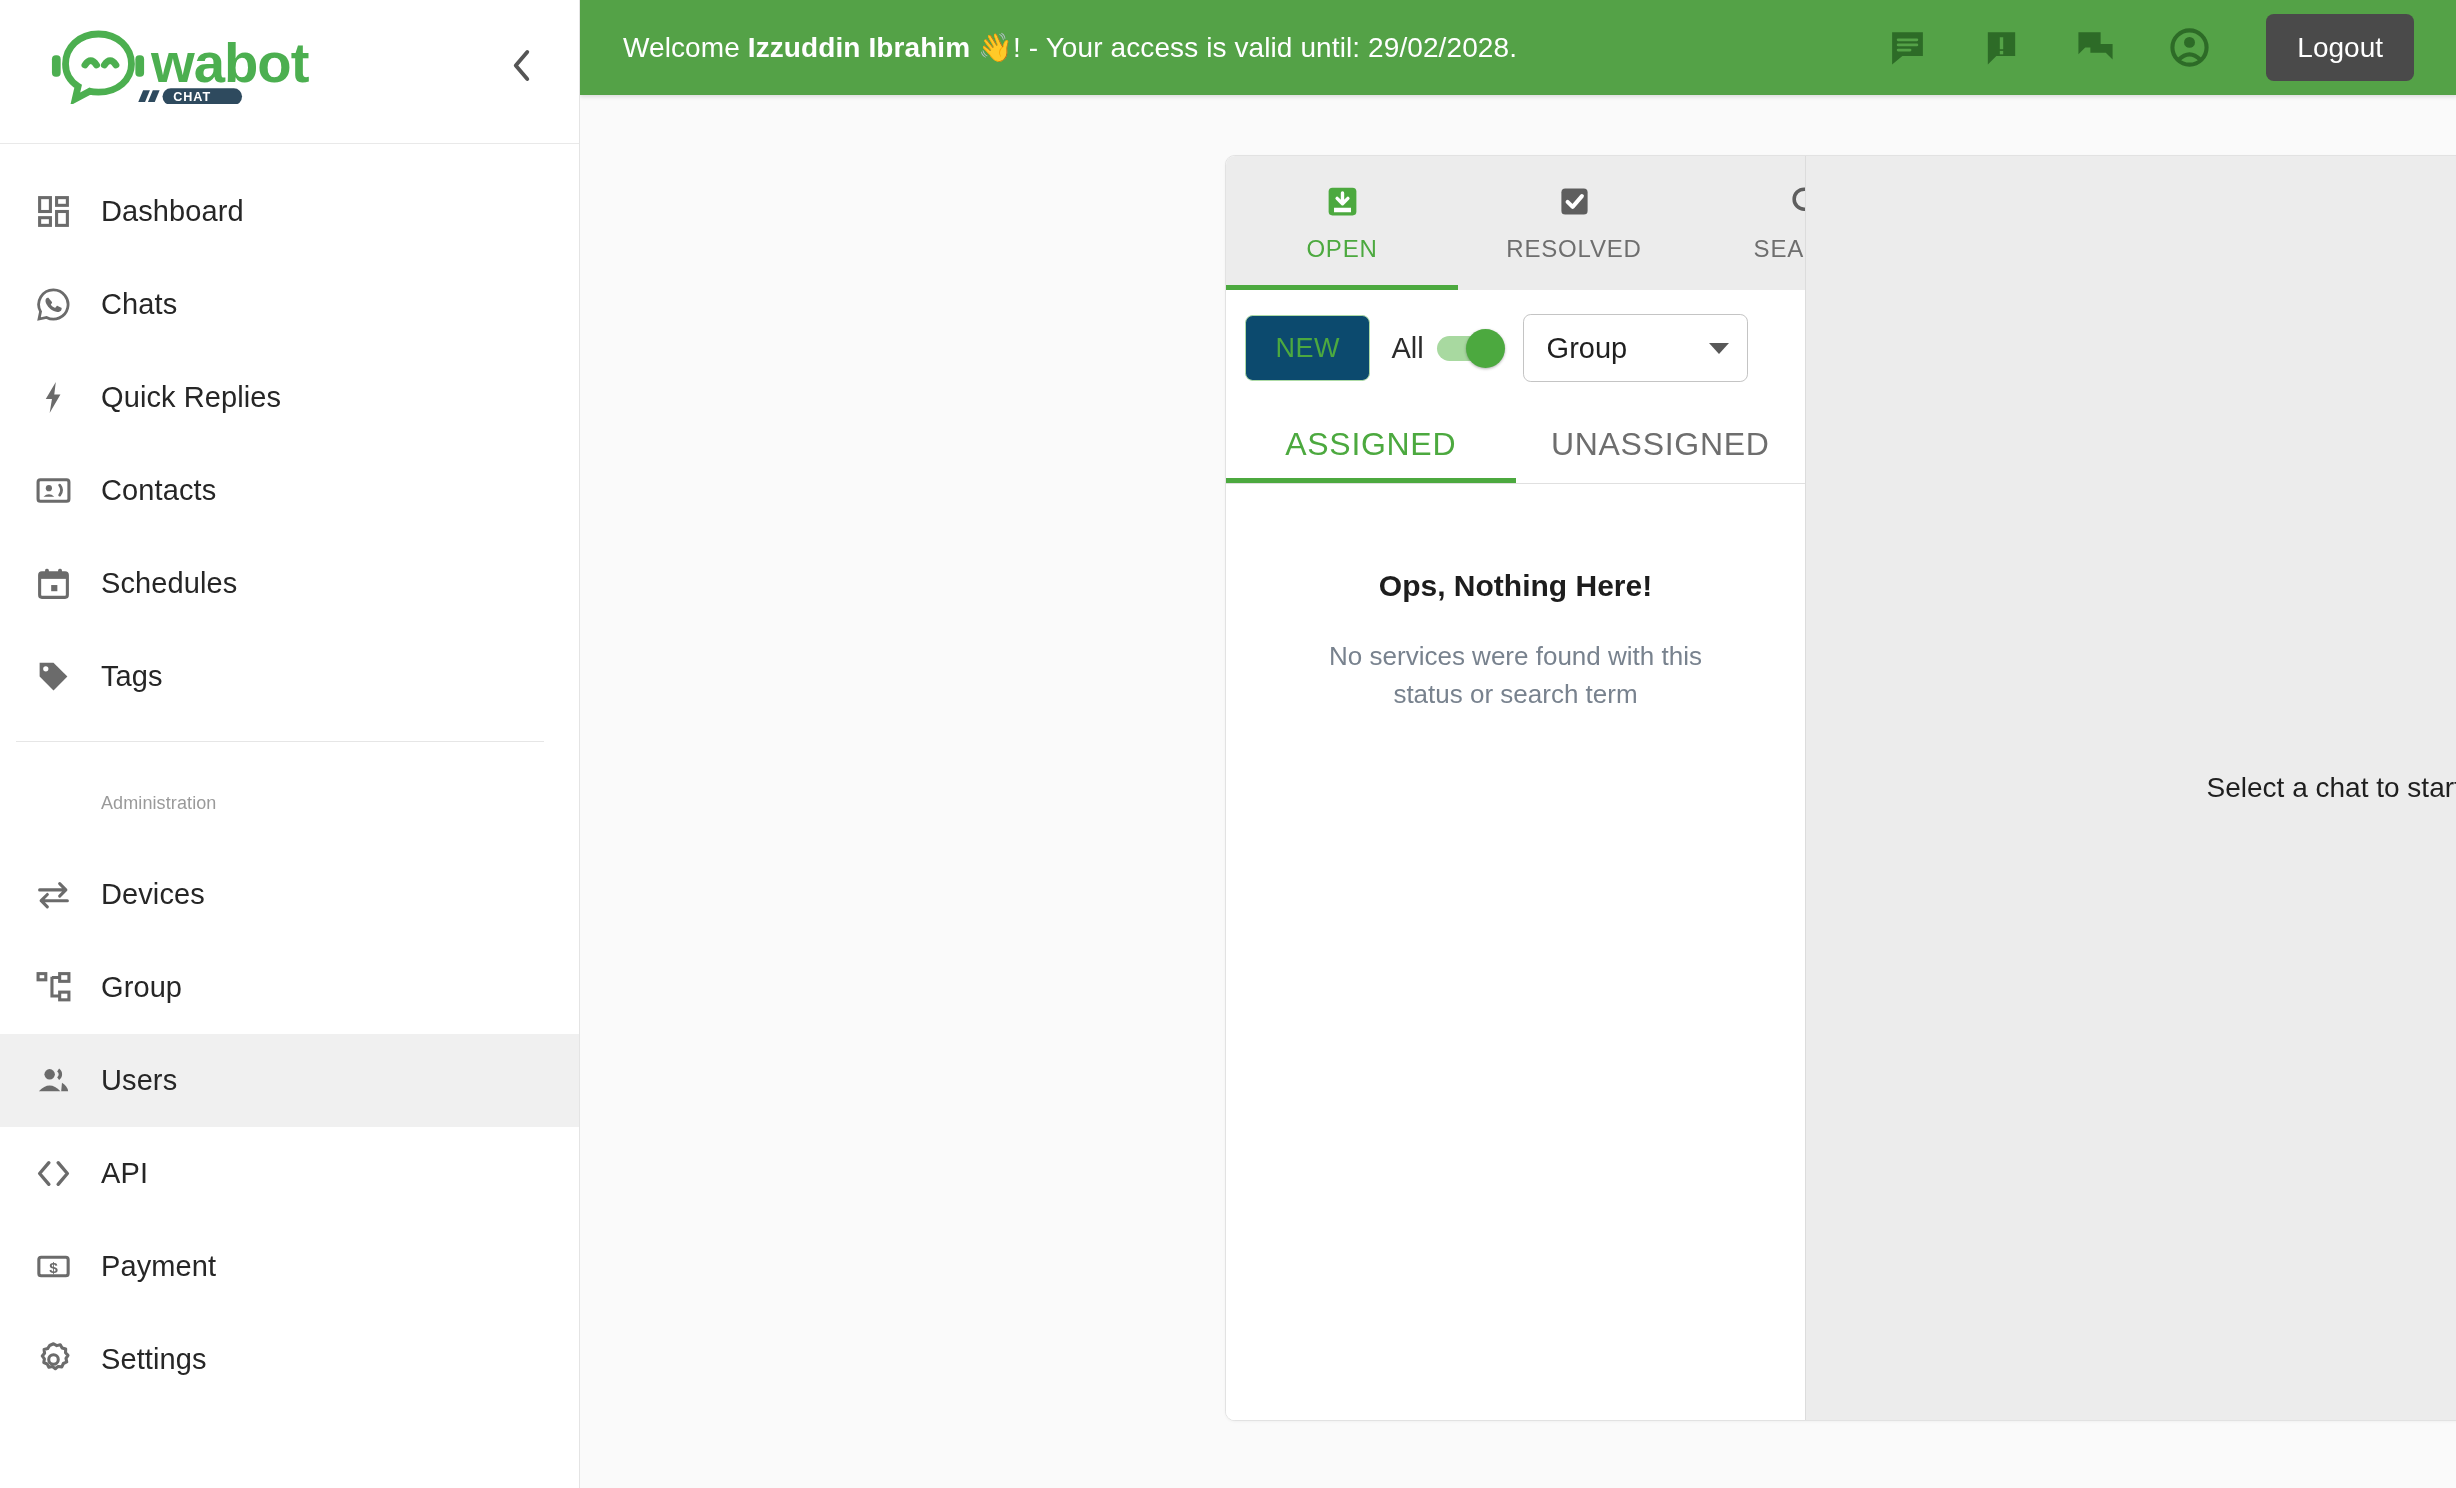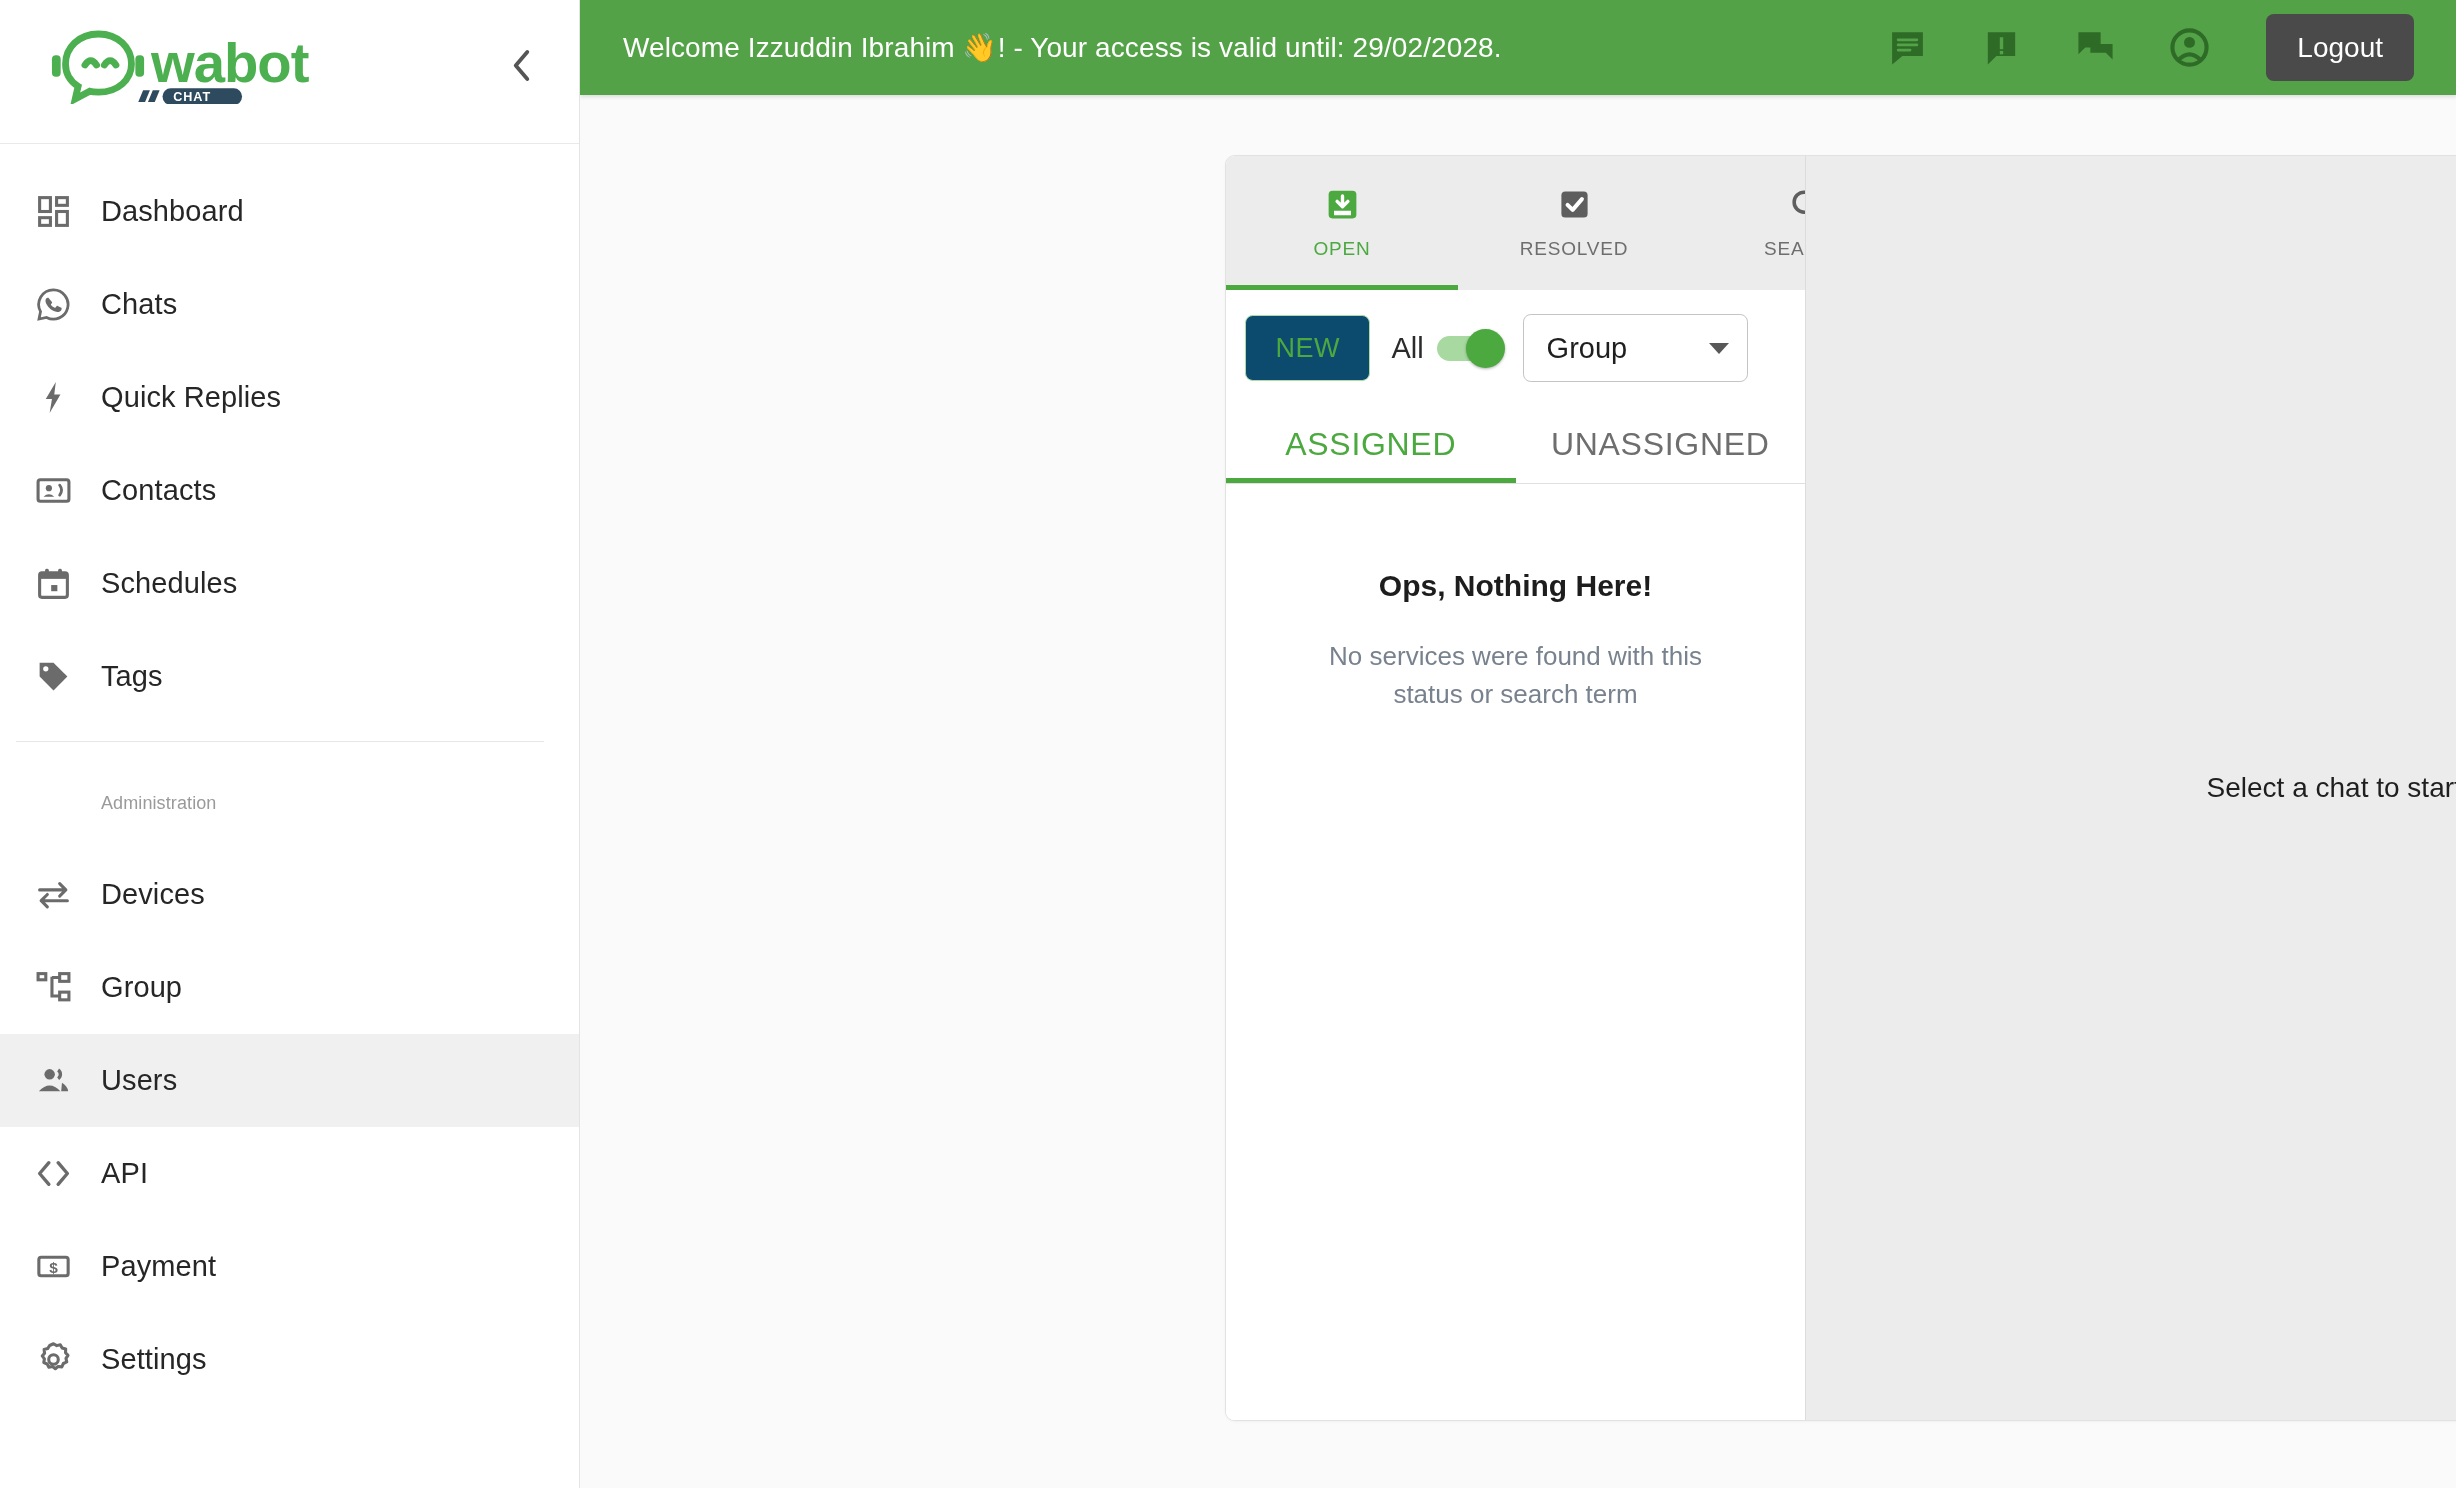--- a/index.html
+++ b/index.html
@@ -76,21 +76,21 @@
     display: flex; align-items: center;
     padding: 0 43px 0 43px;
     box-shadow: 0 1.9px 3.9px rgba(0,0,0,.12);
     position: relative; z-index: 3;
   }
   .welcome {
     font-size: 28px; color: #ffffff;
     white-space: nowrap;
     letter-spacing: 0.1px;
   }
-  .welcome b { font-weight: normal; }
+  .welcome b { font-weight: bold; }
   .topbar-spacer { flex: 1; }
   .topbar-icons { display: flex; align-items: center; gap: 49px; margin-right: 54px; }
   .tb-ico {
     width: 45px; height: 45px;
     display: flex; align-items: center; justify-content: center;
     color: #2d6b27; cursor: pointer;
   }
   .logout-btn {
     background: #4a4a4a; color: #fff;
     font-size: 28px;
@@ -133,21 +133,21 @@
   .tab-top {
     width: 232px; flex: 0 0 232px;
     display: flex; flex-direction: column;
     align-items: center; justify-content: center;
     gap: 11.6px;
     cursor: pointer;
     position: relative;
     color: #6e6e6e;
   }
   .tab-top.active { color: #4ca93f; }
-  .tab-top .t-lab { font-size: 19px; letter-spacing: 0.8px; text-align: center; }
+  .tab-top .t-lab { font-size: 24px; letter-spacing: 0.8px; text-align: center; }
   .tab-underline {
     position: absolute; left: 0; bottom: 0;
     width: 232px; height: 4.9px; background: #4ca93f;
   }
 
   .filterbar {
     height: 116px;
     background: #fff;
     display: flex; align-items: center;
     padding-left: 19.4px;

